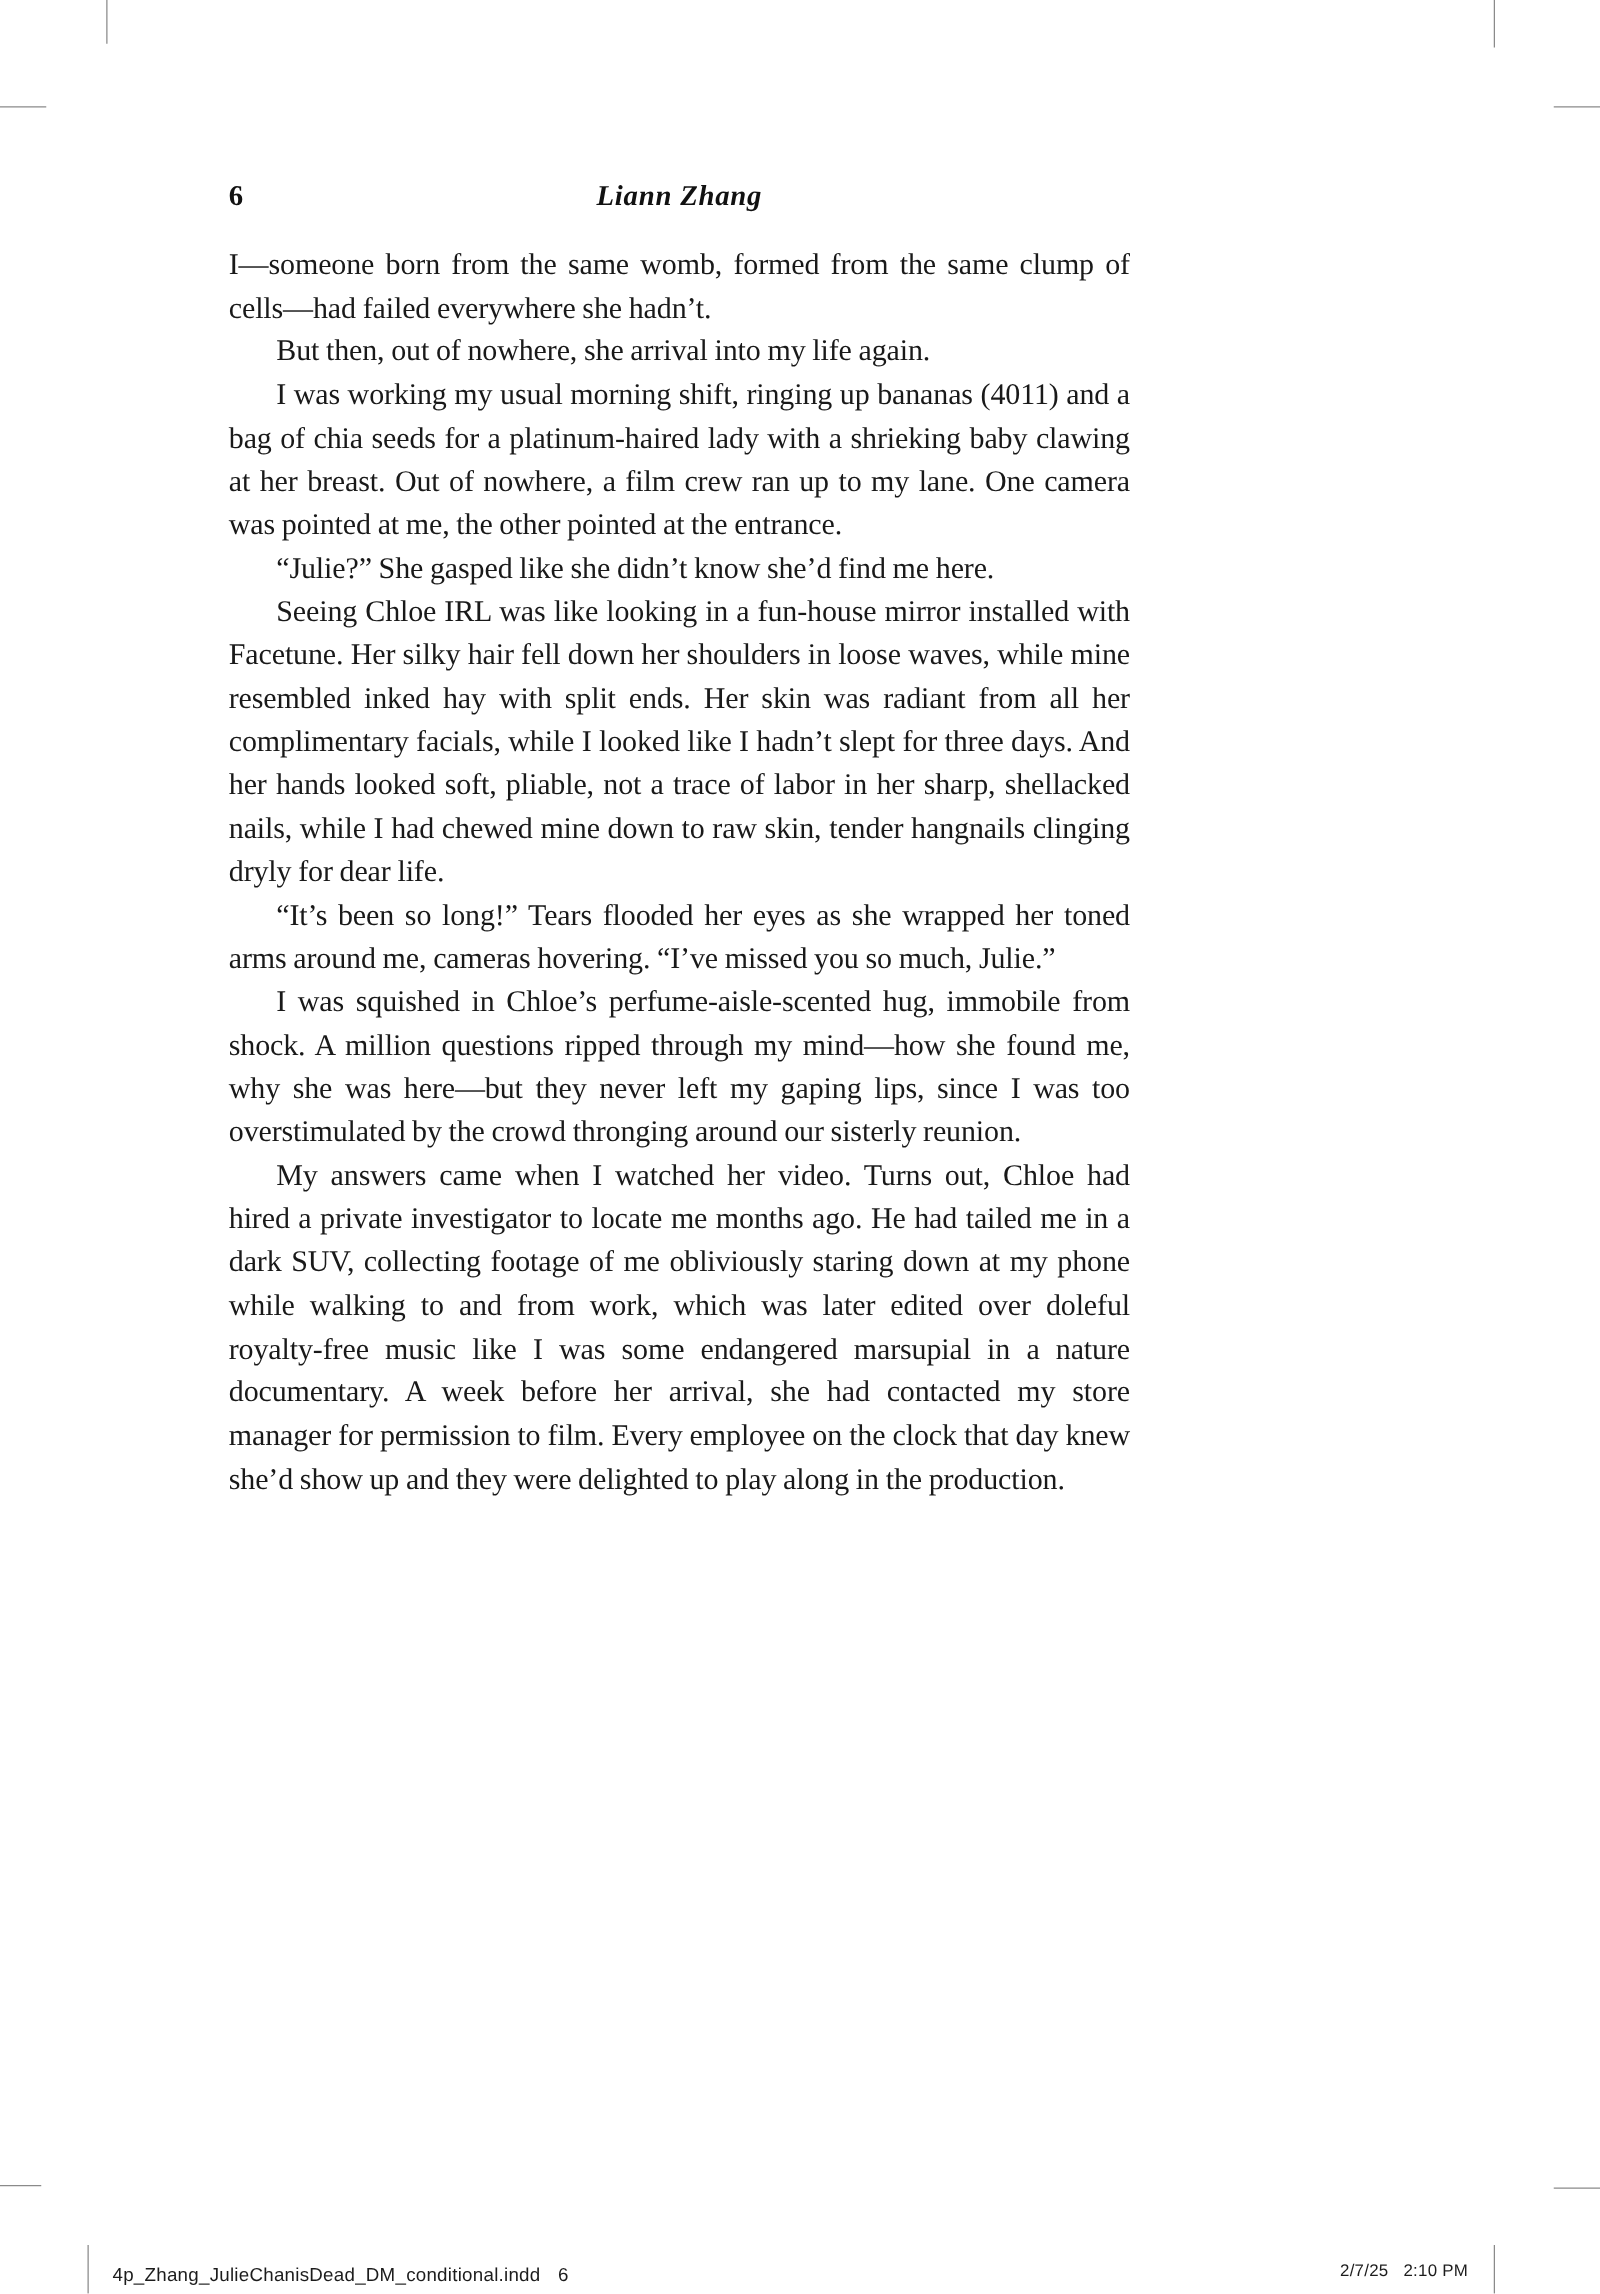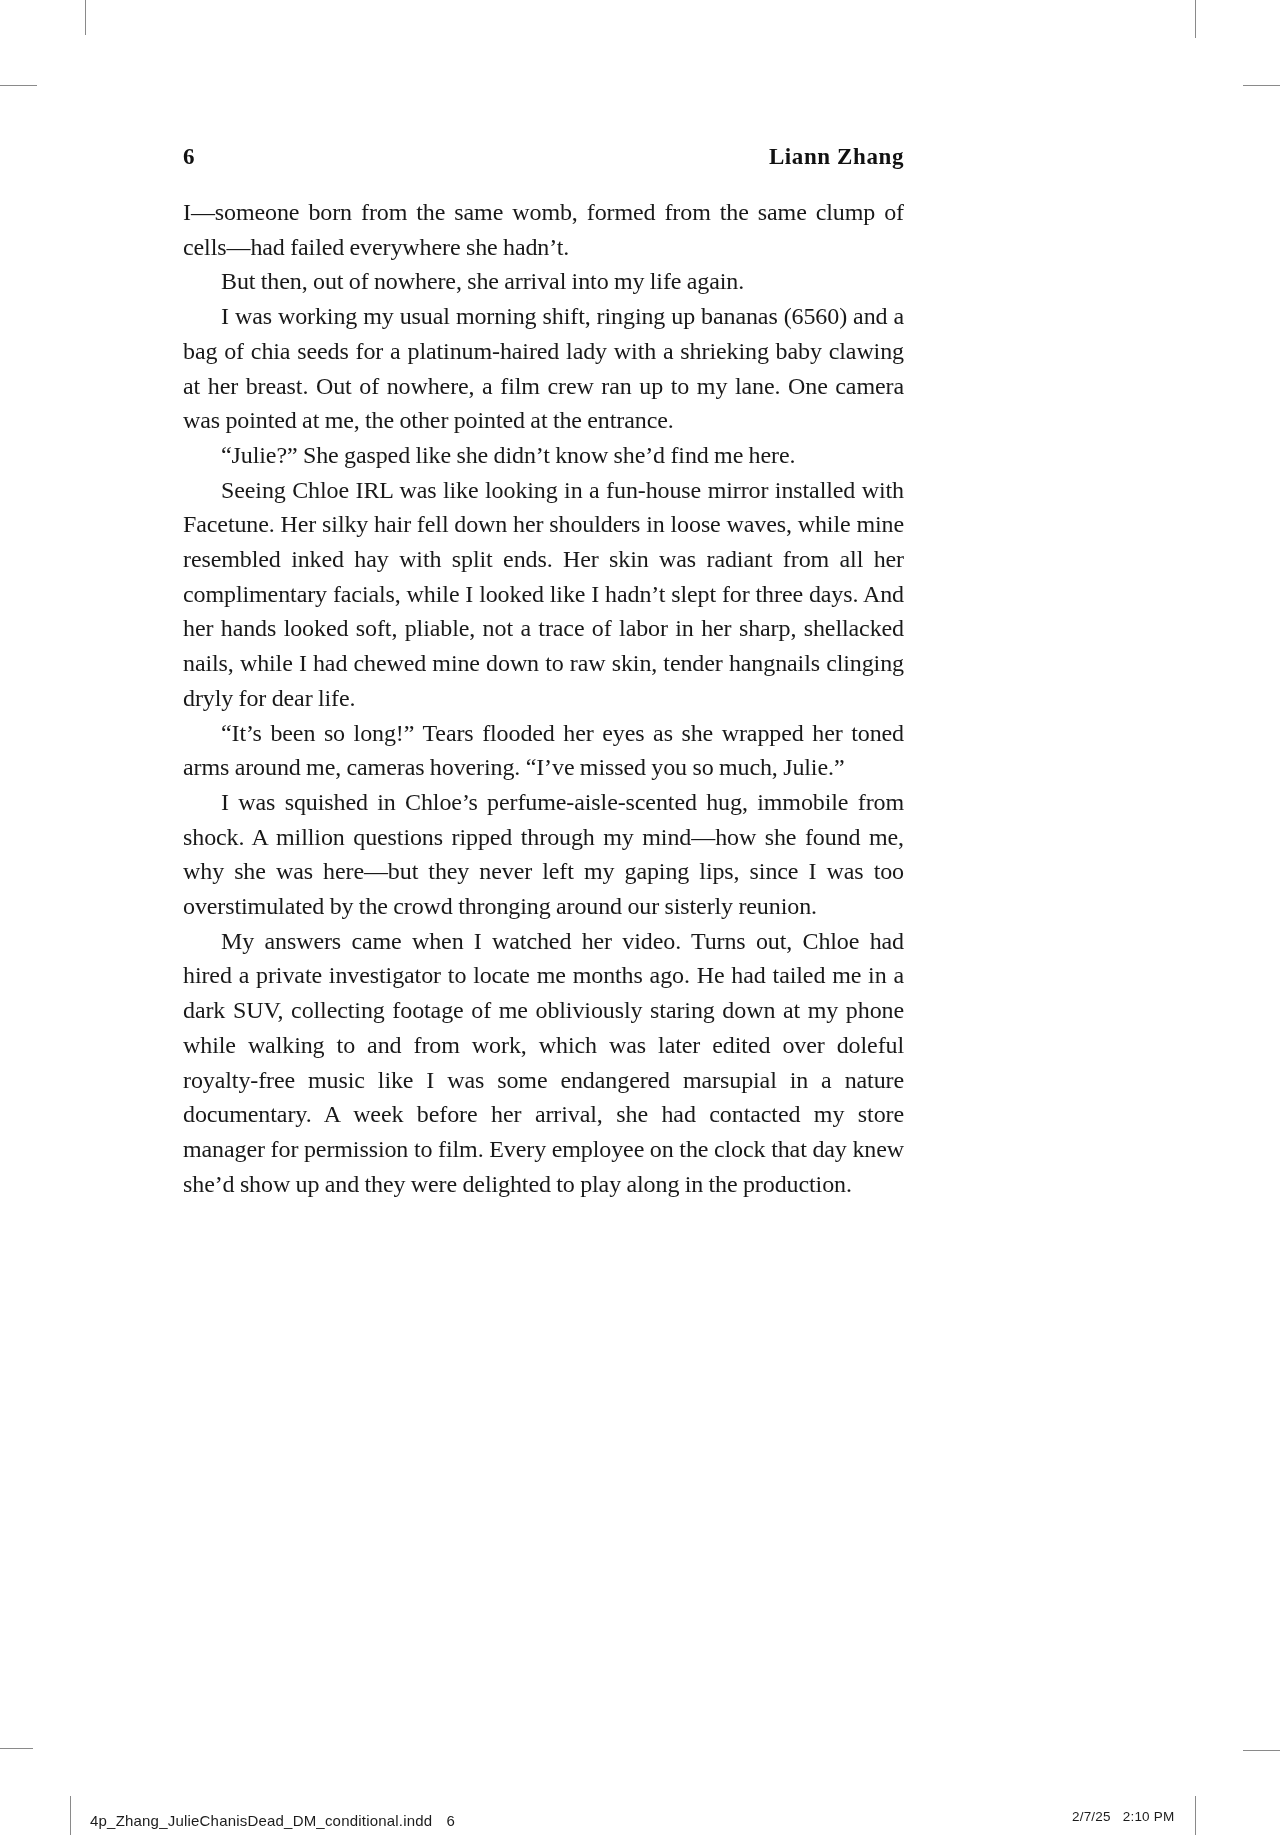--- a/index.html
+++ b/index.html
@@ -33,22 +33,22 @@
   .running-head{
     position:absolute;
     left:183px;top:144px;width:721px;height:30px;
     color:#111111;
   }
   .folio{
     position:absolute;left:0;top:0;
     font-size:23px;font-weight:bold;letter-spacing:0.5px;
   }
   .head-author{
-    display:block;text-align:right;
-    font-size:23px;font-weight:bold;letter-spacing:0.6px;
+    display:block;text-align:center;
+    font-size:23px;font-weight:bold;letter-spacing:0.6px;font-style:italic;
   }
   
   .page-text{
     position:absolute;
     left:183px;top:195px;width:721px;
     font-size:24px;line-height:34.7px;
     color:var(--text-color);
     text-align:justify;
     letter-spacing:-0.1px;
     word-spacing:-0.5px;
@@ -96,21 +96,21 @@
   <div class="crop h crop-br-h"></div>
 
   <div class="running-head">
     <span class="folio">6</span>
     <span class="head-author">Liann Zhang</span>
   </div>
 
   <div class="page-text" id="body-text">
       <p><span>I—someone born from the same womb, formed from the same clump of cells—had failed everywhere she hadn’t.</span></p>
       <p class="indent"><span>But then, out of nowhere, she arrival into my life again.</span></p>
-      <p class="indent"><span>I was working my usual morning shift, ringing up bananas (6560) and a bag of chia seeds for a platinum-haired lady with a shrieking baby clawing at her breast. Out of nowhere, a film crew ran up to my lane. One camera was pointed at me, the other pointed at the entrance.</span></p>
+      <p class="indent"><span>I was working my usual morning shift, ringing up bananas (4011) and a bag of chia seeds for a platinum-haired lady with a shrieking baby clawing at her breast. Out of nowhere, a film crew ran up to my lane. One camera was pointed at me, the other pointed at the entrance.</span></p>
       <p class="indent"><span>“Julie?” She gasped like she didn’t know she’d find me here.</span></p>
       <p class="indent"><span>Seeing Chloe IRL was like looking in a fun-house mirror installed with Facetune. Her silky hair fell down her shoulders in loose waves, while mine resembled inked hay with split ends. Her skin was radiant from all her complimentary facials, while I looked like I hadn’t slept for three days. And her hands looked soft, pliable, not a trace of labor in her sharp, shellacked nails, while I had chewed mine down to raw skin, tender hangnails clinging dryly for dear life.</span></p>
       <p class="indent"><span>“It’s been so long!” Tears flooded her eyes as she wrapped her toned arms around me, cameras hovering. “I’ve missed you so much, Julie.”</span></p>
       <p class="indent"><span>I was squished in Chloe’s perfume-aisle-scented hug, immobile from shock. A million questions ripped through my mind—how she found me, why she was here—but they never left my gaping lips, since I was too over­stimulated by the crowd thronging around our sisterly reunion.</span></p>
       <p class="indent"><span>My answers came when I watched her video. Turns out, Chloe had hired a private investigator to locate me months ago. He had tailed me in a dark SUV, collecting footage of me obliviously staring down at my phone while walking to and from work, which was later edited over doleful royalty-free music like I was some endangered marsupial in a nature documentary. A week before her arrival, she had contacted my store manager for permission to film. Every employee on the clock that day knew she’d show up and they were delighted to play along in the production.</span></p>
     </div>
 
   <div class="footer-left">
     <span>4p_Zhang_JulieChanisDead_DM_conditional.indd</span><span class="pg">6</span>
   </div>

